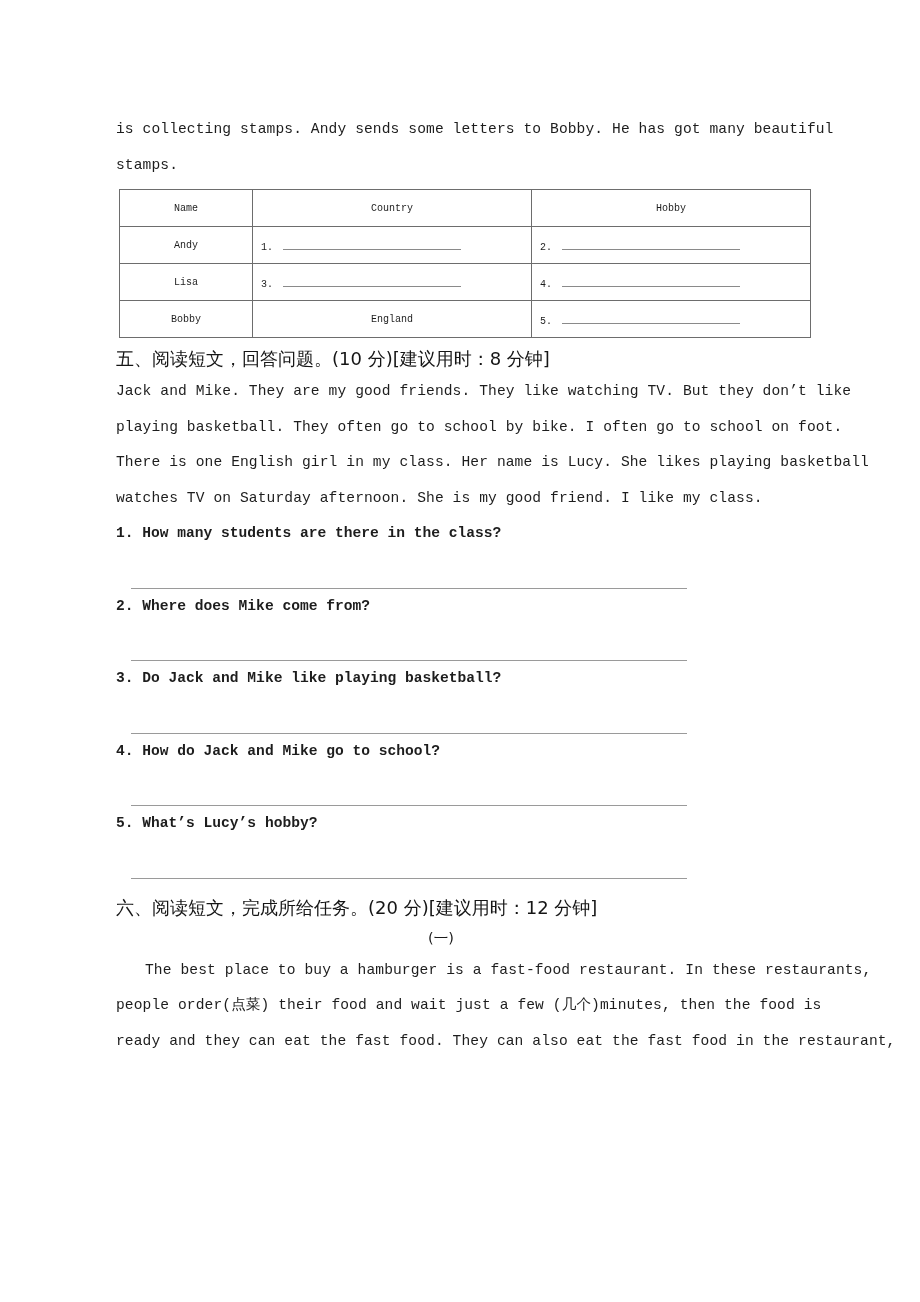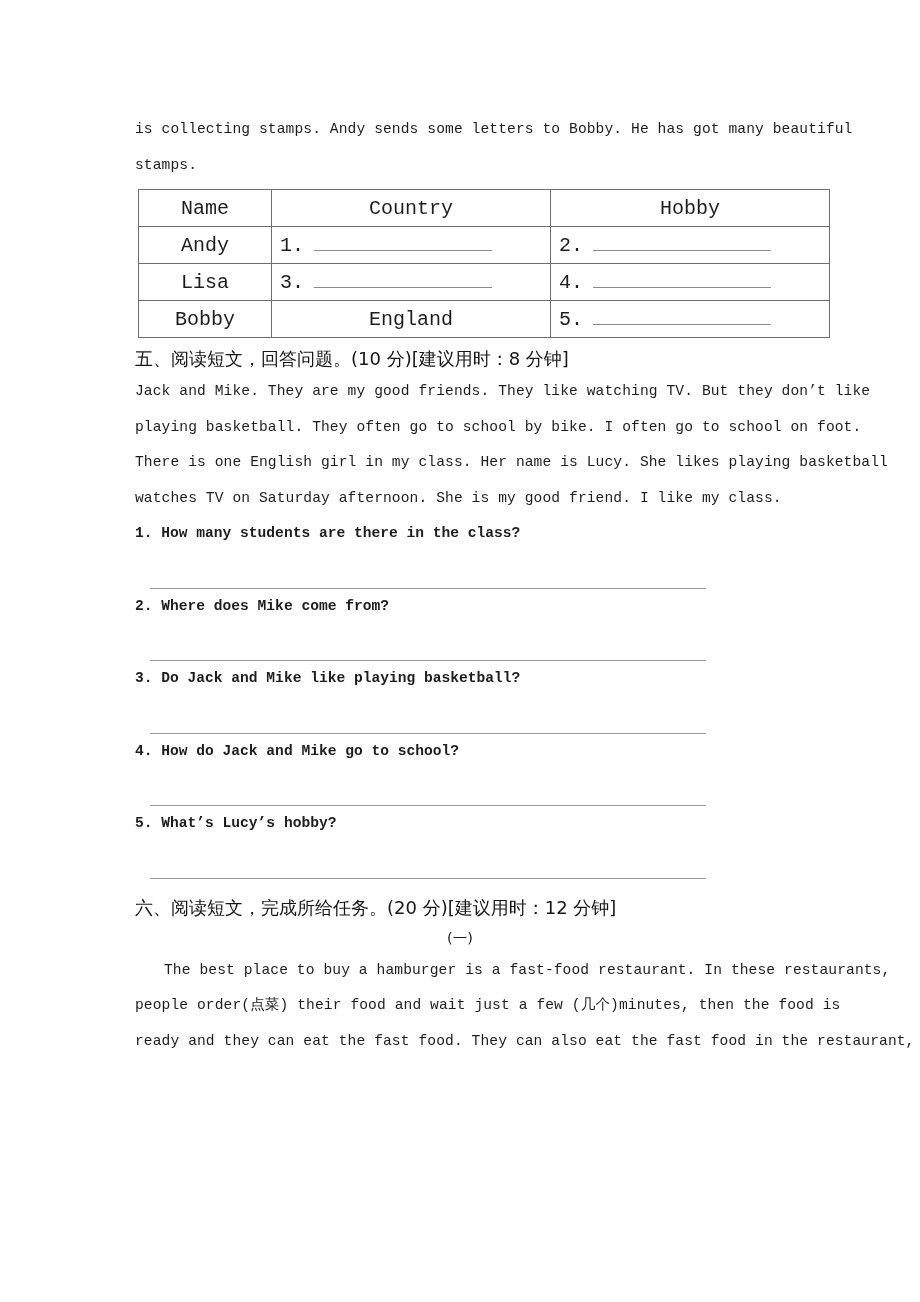--- a/index.html
+++ b/index.html
@@ -11,21 +11,21 @@
     position: relative;
     width: 920px;
     height: 1302px;
     background: #ffffff;
     font-family: "Liberation Mono", "DejaVu Sans Mono", monospace;
     color: #1a1a1a;
     overflow: hidden;
   }
   .body-area {
     position: absolute;
-    left: 135px;
+    left: 116px;
     top: 112px;
     width: 650px;
   }
 
   
   .en-line {
     font-family: "Liberation Mono", "DejaVu Sans Mono", monospace;
     font-size: 14.6px;
     line-height: 35.5px;
     letter-spacing: 0.1px;
@@ -58,21 +58,21 @@
     border-collapse: collapse;
     width: 642px;
     margin: 6px 0 0 3px;
     table-layout: fixed;
   }
   .info-table td {
     border: 1px solid #6d6d6d;
     height: 36px;
     padding: 0 8px;
     font-family: "Liberation Mono", "DejaVu Sans Mono", monospace;
-    font-size: 20px;
+    font-size: 10px;
     color: #1d1d1d;
     vertical-align: middle;
   }
   .col-name   { width: 116px; text-align: center; }
   .col-country{ width: 262px; }
   .col-hobby  { width: 262px; }
   .cell-center { text-align: center; }
   .cell-blank {
     text-align: left;
     padding-left: 34px;

